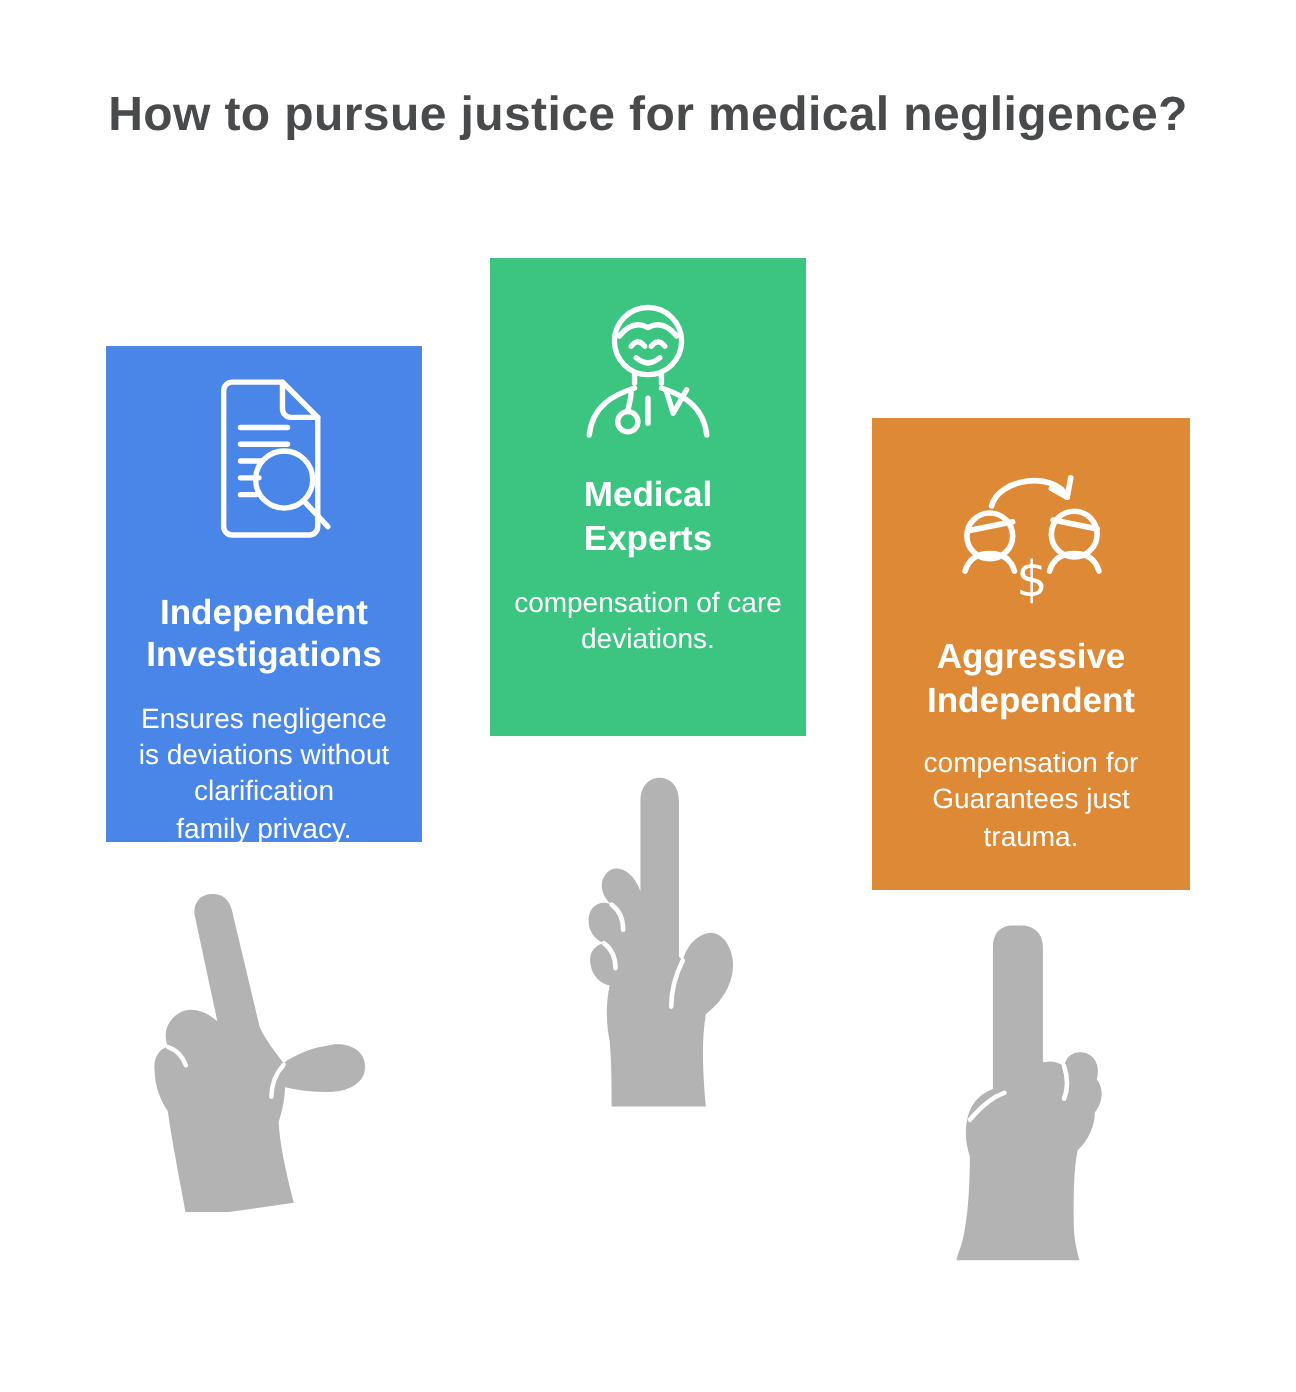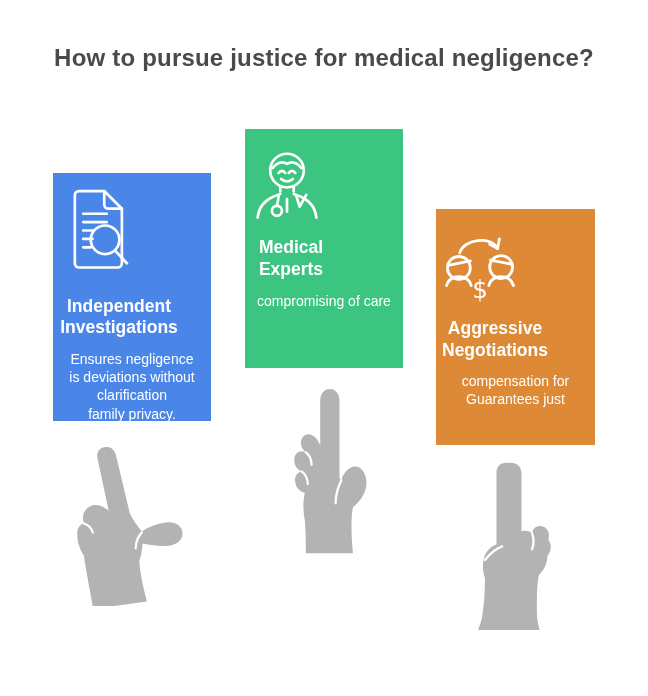--- a/index.html
+++ b/index.html
@@ -2,21 +2,21 @@
 <html><head>
 <meta charset="utf-8">
 <style>
   html,body{margin:0;padding:0;}
   body{width:648px;height:696px;background:#ffffff;overflow:hidden;
        font-family:"Liberation Sans","DejaVu Sans",sans-serif;}
   .stage{position:relative;width:648px;height:696px;background:#ffffff;}
   .title{position:absolute;left:0;top:44px;width:648px;text-align:center;
          font-size:24px;font-weight:700;color:#494a4c;letter-spacing:.2px;}
   .card{position:absolute;border:5px solid #ffffff;box-sizing:border-box;
-        display:flex;flex-direction:column;text-align:center;color:#ffffff;}
+        display:flex;flex-direction:column;align-items:center;text-align:center;color:#ffffff;}
   .card-1{left:48px;top:168px;width:168px;height:258px;}
   .card-2{left:240px;top:124px;width:168px;height:249px;}
   .card-3{left:431px;top:204px;width:169px;height:246px;}
   .card svg.icon{flex:0 0 auto;}
   .card-1 svg.icon{width:84px;margin-top:13px;}
   .card-2 svg.icon{width:84px;margin-top:18px;}
   .card-3 svg.icon{width:88px;margin-top:22px;}
   .card h2{margin:0;font-size:17.5px;font-weight:700;line-height:1.24;}
   .card-1 h2{margin-top:19px;max-width:132px;}
   .card-2 h2{margin-top:13px;max-width:92px;}
@@ -65,40 +65,42 @@
       <path d="M42 47 v6 M58 47 v6"></path>
       <path d="M15 84 C17 66 30 60 42 56"></path>
       <path d="M58 56 C70 60 83 66 85 84"></path>
       <path d="M40 58 C40 64 38 67 38 70"></path>
       <circle cx="38" cy="76" r="6"></circle>
       <path d="M50 62 V77"></path>
       <path d="M61 58 L65 71 L73 57"></path>
     </svg>
     <h2>Medical Experts</h2>
     <div class="body">
-      <span>compromising of care</span>
+      <span>compensation of care</span>
+      <span>deviations.</span>
     </div>
   </div>
 
   <div class="card card-3" style="background: rgb(221, 137, 54);">
     <svg class="icon" viewBox="0 0 100 84">
       <circle cx="26" cy="42" r="13"></circle>
       <path d="M14 39 L39 34"></path>
       <path d="M12 62 C14 55 19 52 26 52 C33 52 38 55 40 62"></path>
       <circle cx="74" cy="41" r="13"></circle>
       <path d="M62 33 L87 38"></path>
       <path d="M60 62 C62 55 67 52 74 52 C81 52 86 55 88 62"></path>
       <path d="M27 25 C31 9 63 5 70 20"></path>
       <path d="M61 15 L70 20 M72 9 L70 20"></path>
       <text x="50" y="76" font-size="28" text-anchor="middle" font-family="DejaVu Sans, sans-serif">$</text>
     </svg>
-    <h2>Aggressive Negotiations</h2>
+    <h2>Aggressive Independent</h2>
     <div class="body">
       <span>compensation for</span>
       <span>Guarantees just</span>
+      <span>trauma.</span>
     </div>
   </div>
 
   <svg class="hand hand-1" viewBox="0 0 150 176">
     <g transform="rotate(-8 75 88)">
       <path class="main" d="M70 4 C64 4 60 9 61 16 L65 72
         C59 65 51 62 45 65 C38 68 35 75 37 82 C32 82 28 87 28 94 C27 102 29 110 32 116
         C32 132 33 150 34 174 L92 174 C90 156 89 142 90 130 C93 124 95 118 96 112
         C104 115 112 117 120 118 C131 119 139 115 140 107 C141 99 134 93 124 93
         C114 93 105 95 97 99 C93 92 89 85 87 78 L81 14 C80 7 76 4 70 4 Z" style="fill: rgb(179, 179, 179);"></path>

